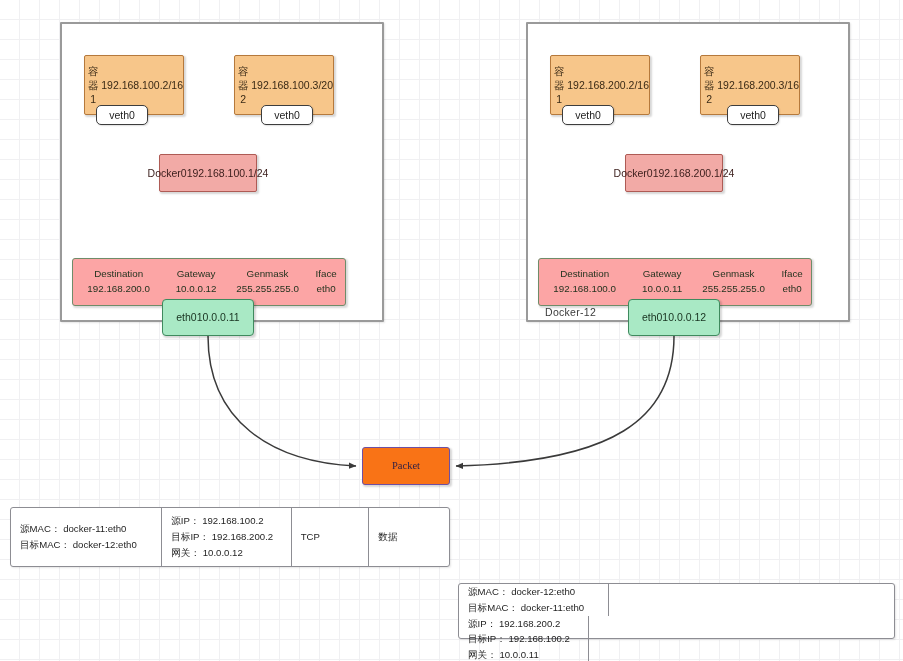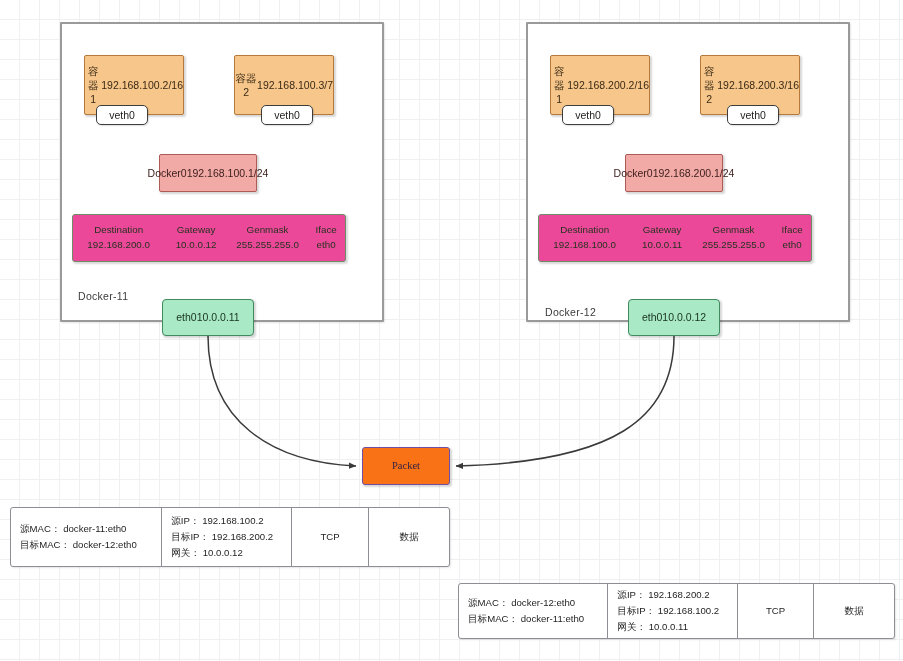--- a/index.html
+++ b/index.html
@@ -84,26 +84,27 @@
     border-radius:5px;
     display:flex;align-items:center;justify-content:center;
     font-size:10.5px;color:#1d1d1d;
     box-shadow:1px 1px 1.5px rgba(0,0,0,0.13);
     z-index:4;
   }
 
   .route-table{
     position:absolute;
     box-sizing:border-box;
-    background:#ec4899;
+    background:#fca5a5;
     border:1.6px solid #6f8c69;
     border-radius:3px;
     box-shadow:1.5px 1.5px 2px rgba(0,0,0,0.15);
     display:flex;align-items:center;
     color:#24331f;
+    margin-top:44px;
   }
   .route-col{
     display:flex;flex-direction:column;
     align-items:center;justify-content:center;
     text-align:center;
     font-size:9.8px;line-height:1.5;
   }
 
   .frame{
     position:absolute;
@@ -118,21 +119,21 @@
     box-sizing:border-box;
     display:flex;flex-direction:column;
     align-items:flex-start;justify-content:center;
     padding:0 9px;
     font-size:9.6px;line-height:1.65;
     color:#1e1e1e;
     border-right:1.4px solid #8d8d93;
     white-space:nowrap;
   }
   .frame-cell:last-child{border-right:none;}
-  .frame-cell.center{align-items:center;}
+  .frame-cell.center{}
 </style>
 </head>
 <body>
 
 <div id="canvas"></div>
 
 <svg class="edges" viewBox="0 0 903 661">
   <defs>
     <marker id="ah" markerWidth="9" markerHeight="9" refX="7.2" refY="3.2" orient="auto" markerUnits="userSpaceOnUse">
       <path d="M0,0 L7.6,3.2 L0,6.4 z" fill="#3a3a3a"></path>
@@ -166,21 +167,21 @@
   <div class="host-label" style="left:78px;top:290px;">Docker-11</div>
 
   <div class="node container-box" style="left:84px;top:55px;width:100px;height:60px;">
     <div>容器1</div>
     <div>192.168.100.2/16</div>
   </div>
   <div class="veth-box" style="left:96px;top:105px;width:52px;height:20px;">veth0</div>
 
   <div class="node container-box" style="left:234px;top:55px;width:100px;height:60px;">
     <div>容器2</div>
-    <div>192.168.100.3/7</div>
+    <div>192.168.100.3/20</div>
   </div>
   <div class="veth-box" style="left:261px;top:105px;width:52px;height:20px;">veth0</div>
 
   <div class="node docker0-box" style="left:159px;top:154px;width:98px;height:38px;">
     <div>Docker0</div>
     <div>192.168.100.1/24</div>
   </div>
 
   <div class="route-table" style="left:72px;top:214px;width:274px;height:48px;">
     <div class="route-col" style="width:92px;">
@@ -265,21 +266,21 @@
       <div>网关： 10.0.0.12</div>
     </div>
     <div class="frame-cell center" style="width:78px;">
       <div>TCP</div>
     </div>
     <div class="frame-cell center" style="width:80px;">
       <div>数据</div>
     </div>
   </div>
 
-  <div class="frame" style="left:458px;top:583px;width:437px;height:56px;">
+  <div class="frame" style="left:458px;top:583px;width:437px;height:56px;flex-direction:column;">
     <div class="frame-cell" style="width:150px;">
       <div>源MAC： docker-12:eth0</div>
       <div>目标MAC： docker-11:eth0</div>
     </div>
     <div class="frame-cell" style="width:130px;">
       <div>源IP： 192.168.200.2</div>
       <div>目标IP： 192.168.100.2</div>
       <div>网关： 10.0.0.11</div>
     </div>
     <div class="frame-cell center" style="width:77px;">

